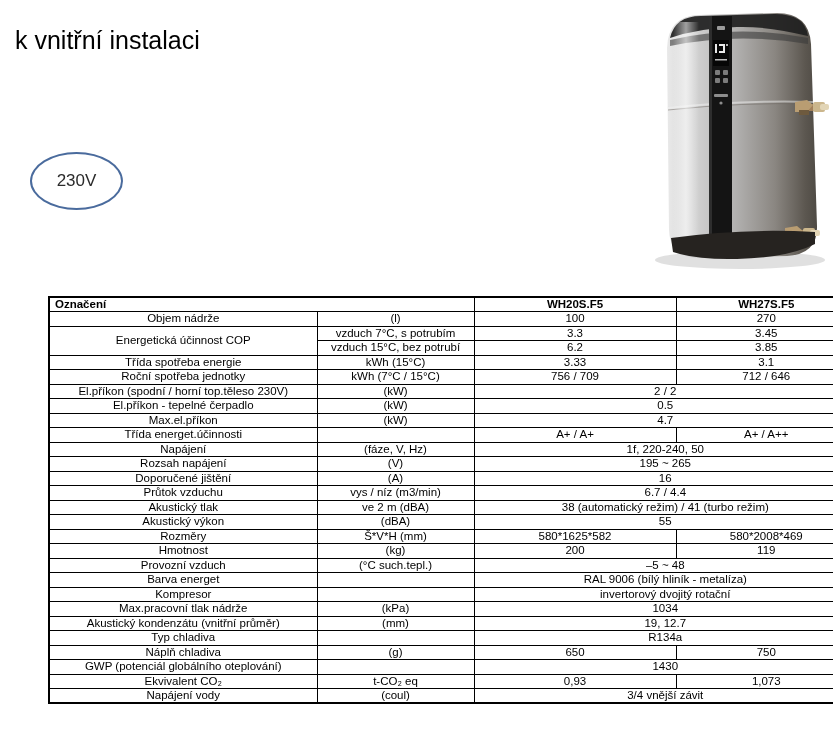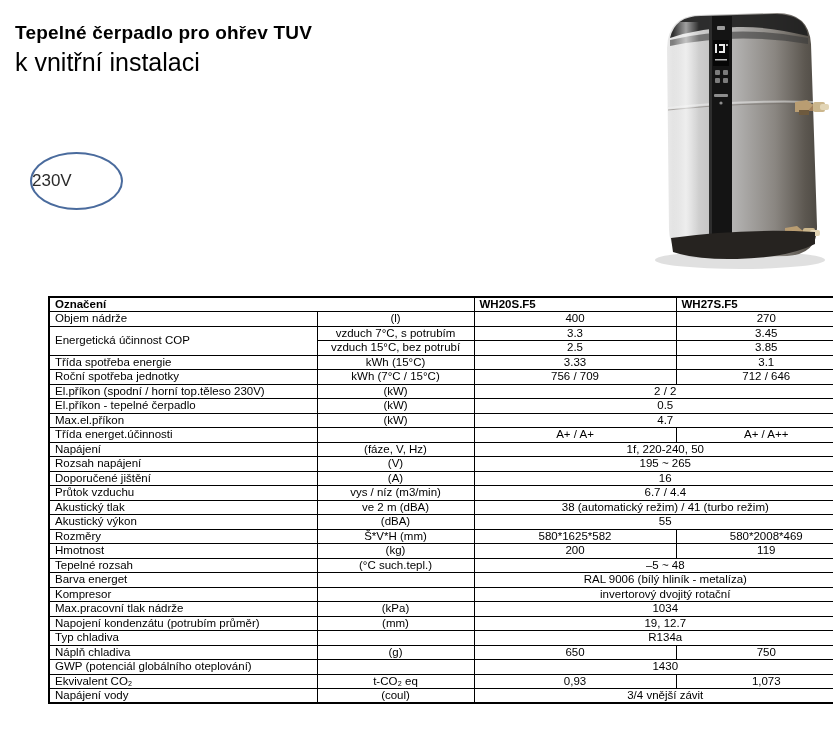--- a/index.html
+++ b/index.html
@@ -11,49 +11,48 @@
     color: #000;
   }
   .title-block { position: absolute; left: 15px; top: 22px; }
   .title-line1 { font-size: 19px; font-weight: bold; letter-spacing: 0.2px; }
   .title-line2 { font-size: 25px; font-weight: normal; margin-top: 4px; }
 
   .voltage-badge {
     position: absolute; left: 30px; top: 152px;
     width: 93px; height: 58px;
     border: 2px solid #4a6b9d; border-radius: 50%;
-    display: flex; align-items: center; 
+    display: flex; align-items: center; justify-content: center;
     font-size: 17px; color: #2b2b2b;
   }
 
   .product-photo { position: absolute; right: 0px; top: 4px; width: 196px; height: 270px; }
 
   .spec-table-wrap { position: absolute; left: 13px; top: 296px; padding-left: 35px; }
   table.spec {
     border-collapse: collapse; table-layout: fixed;
     width: 808px; font-size: 11.5px;
     border: 2px solid #000;
   }
   table.spec td, table.spec th {
     border: 1px solid #000;
     height: 14.5px; line-height: 13px;
     padding: 0 5px; overflow: hidden; white-space: nowrap;
     font-weight: normal; vertical-align: middle;
   }
   table.spec tr.hdr th { font-weight: bold; border-bottom: 1.5px solid #000; }
-  .c-label { text-align: left; }
+  .c-label { text-align: center; }
   .c-unit, .c-val { text-align: center; }
   th.c-label { text-align: left; }
-  th.c-val { text-align: left; }
+  th.c-val { text-align: center; }
 </style>
 </head>
 <body>
 
 <div class="title-block">
-  <div class="title-line1">Tepelné čerpadlo pro ohřev TUV</div>
   <div class="title-line2">k vnitřní instalaci</div>
 </div>
 
 <div class="voltage-badge" style="border-color: rgb(74, 107, 157);">
   <span>230V</span>
 </div>
 
 <svg class="product-photo" viewBox="0 0 196 270" xmlns="http://www.w3.org/2000/svg">
   <defs>
     <linearGradient id="bodyGrad" x1="0" y1="0" x2="1" y2="0">
@@ -143,32 +142,32 @@
       <tr class="hdr">
         <th class="c-label" colspan="2">Označení</th>
         <th class="c-val">WH20S.F5</th>
         <th class="c-val">WH27S.F5</th>
       </tr>
     </thead>
     <tbody>
         <tr>
           <td class="c-label">Objem nádrže</td>
           <td class="c-unit">(l)</td>
-          <td class="c-val">400</td>
+          <td class="c-val">100</td>
           <td class="c-val">270</td>
         </tr>
         <tr>
           <td class="c-label" rowspan="2">Energetická účinnost COP</td>
           <td class="c-unit">vzduch 7°C, s potrubím</td>
           <td class="c-val">3.3</td>
           <td class="c-val">3.45</td>
         </tr>
         <tr>
           <td class="c-unit">vzduch 15°C, bez potrubí</td>
-          <td class="c-val">2.5</td>
+          <td class="c-val">6.2</td>
           <td class="c-val">3.85</td>
         </tr>
         <tr>
           <td class="c-label">Třída spotřeba energie</td>
           <td class="c-unit">kWh (15°C)</td>
           <td class="c-val">3.33</td>
           <td class="c-val">3.1</td>
         </tr>
         <tr>
           <td class="c-label">Roční spotřeba jednotky</td>
@@ -233,41 +232,41 @@
           <td class="c-val">580*1625*582</td>
           <td class="c-val">580*2008*469</td>
         </tr>
         <tr>
           <td class="c-label">Hmotnost</td>
           <td class="c-unit">(kg)</td>
           <td class="c-val">200</td>
           <td class="c-val">119</td>
         </tr>
         <tr>
-          <td class="c-label">Tepelné rozsah</td>
+          <td class="c-label">Provozní vzduch</td>
           <td class="c-unit">(°C such.tepl.)</td>
           <td class="c-val" colspan="2">–5 ~ 48</td>
         </tr>
         <tr>
           <td class="c-label">Barva energet</td>
           <td class="c-unit"></td>
           <td class="c-val" colspan="2">RAL 9006 (bílý hliník - metalíza)</td>
         </tr>
         <tr>
           <td class="c-label">Kompresor</td>
           <td class="c-unit"></td>
           <td class="c-val" colspan="2">invertorový dvojitý rotační</td>
         </tr>
         <tr>
           <td class="c-label">Max.pracovní tlak nádrže</td>
           <td class="c-unit">(kPa)</td>
           <td class="c-val" colspan="2">1034</td>
         </tr>
         <tr>
-          <td class="c-label">Napojení kondenzátu (potrubím průměr)</td>
+          <td class="c-label">Akustický kondenzátu (vnitřní průměr)</td>
           <td class="c-unit">(mm)</td>
           <td class="c-val" colspan="2">19, 12.7</td>
         </tr>
         <tr>
           <td class="c-label">Typ chladiva</td>
           <td class="c-unit"></td>
           <td class="c-val" colspan="2">R134a</td>
         </tr>
         <tr>
           <td class="c-label">Náplň chladiva</td>

